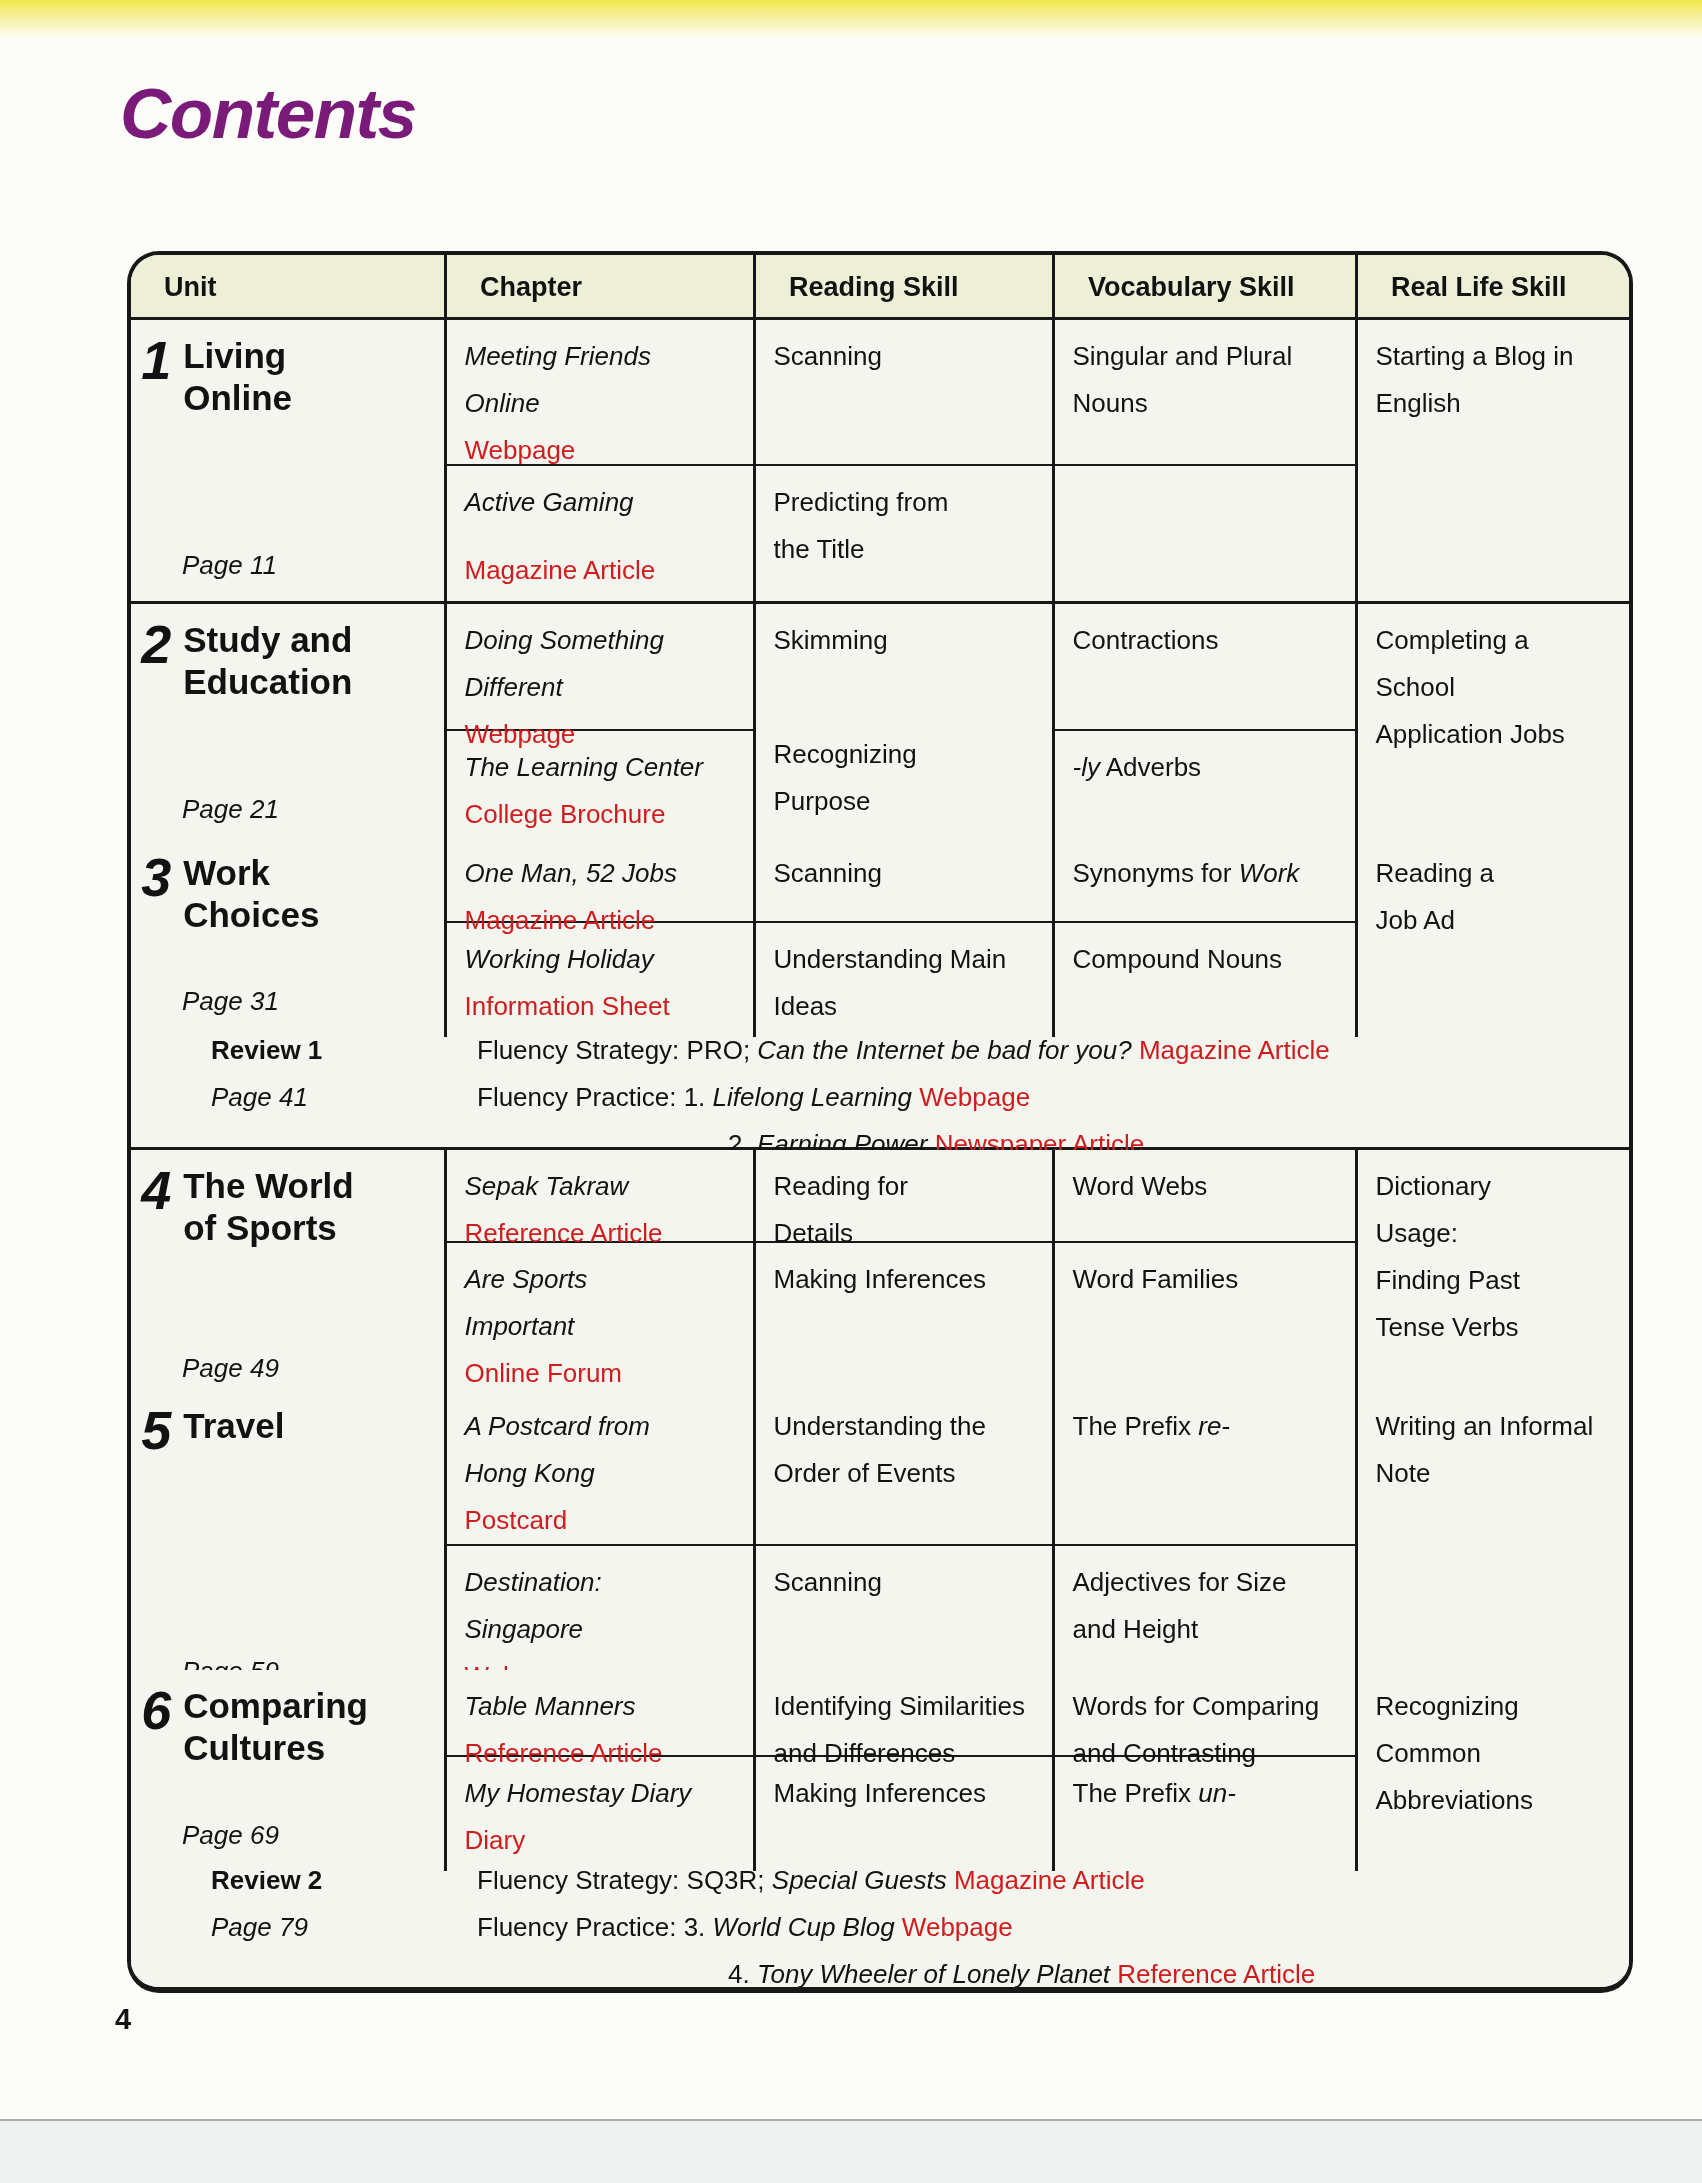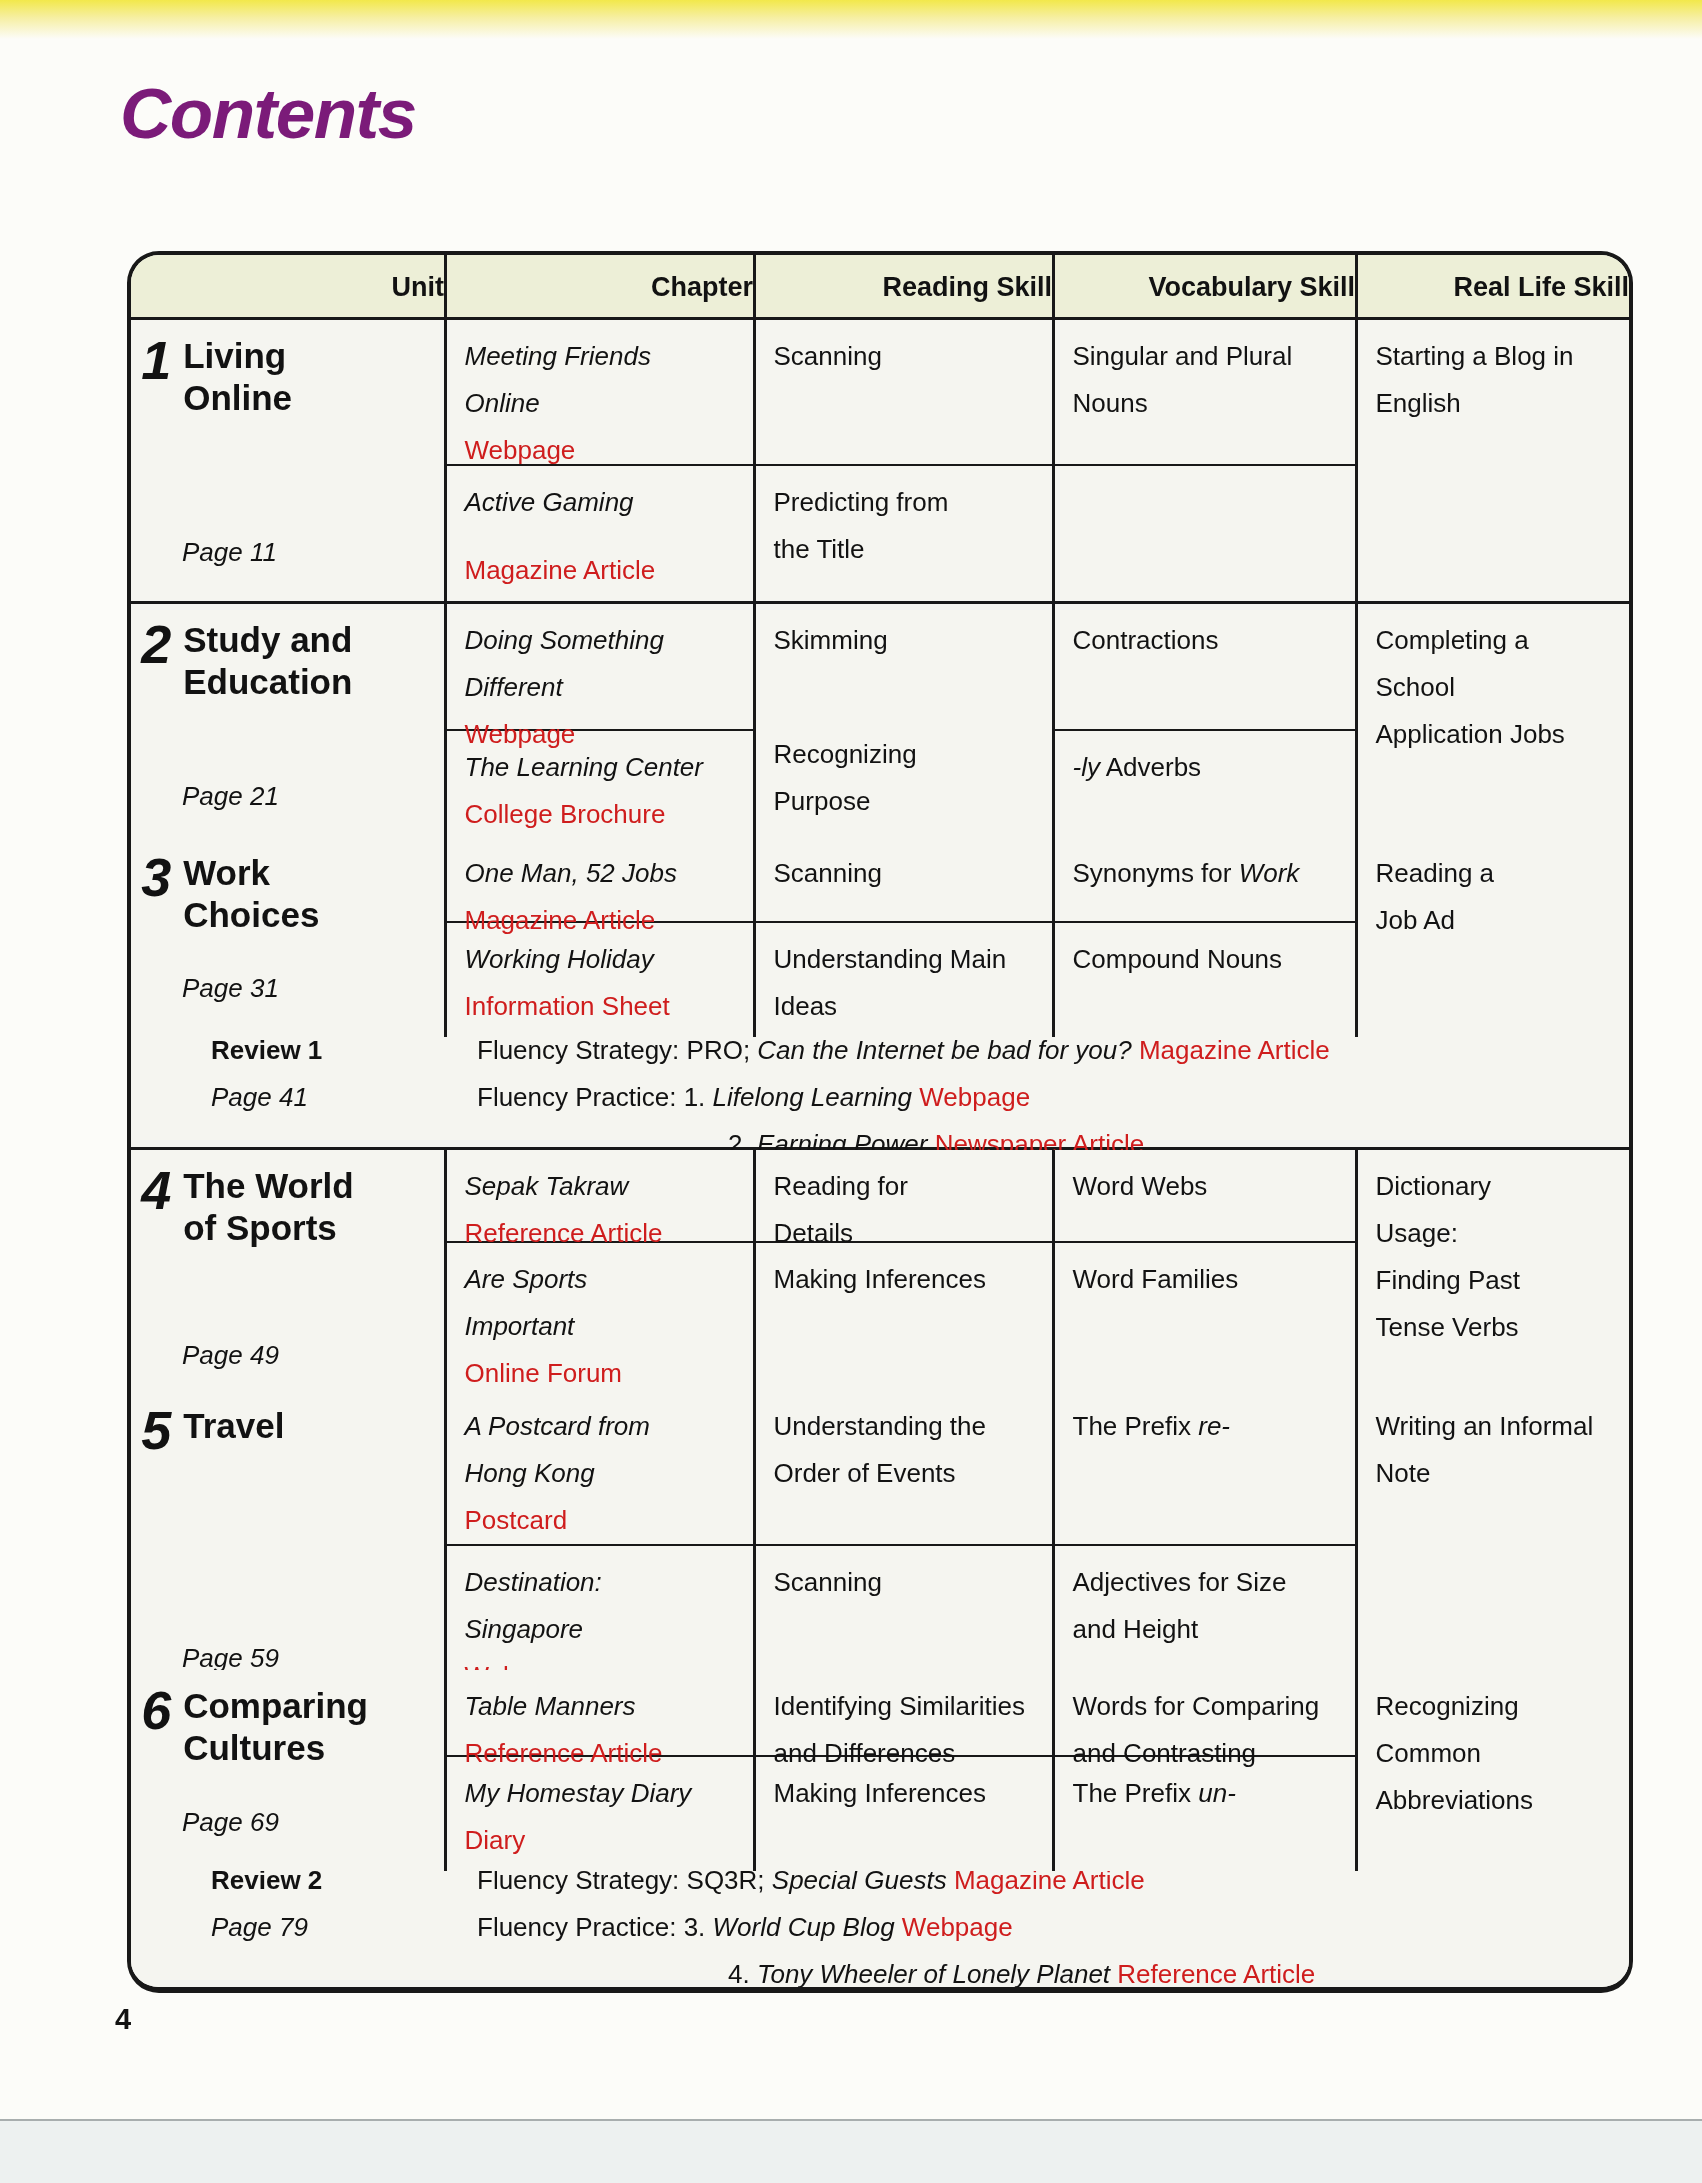--- a/index.html
+++ b/index.html
@@ -40,42 +40,42 @@
     position:absolute;top:251px;left:127px;width:1506px;height:1742px;
     border:4.4px solid var(--line);border-bottom-width:6.5px;
     border-radius:32px;overflow:hidden;
     background:var(--cellbg);
     font-size:26px;line-height:47px;
   }
   .grid-row{display:grid;grid-template-columns:316px 309px 299px 303px 1fr;}
   .cell{border-right:3.6px solid var(--line);position:relative;background:var(--cellbg);}
   .cell:last-child{border-right:none;}
 
-  .header-row{height:62px;text-align:right;}
+  .header-row{height:62px;}
   .header-row .cell{
     background:var(--headerbg);
     font-weight:bold;font-size:27px;
     padding:17.5px 0 0 33px;line-height:1.1;
   }
 
   .unit-row{border-top:3.6px solid var(--line);}
   .col{display:flex;flex-direction:column;}
   .sub{padding:13px 4.4px 7.3px 17.5px;}
   .sub-top{height:var(--split);border-bottom:2.9px solid var(--line);}
   .sub-bottom{flex:1;}
 
   .unit-cell{padding:10.2px 0 0 10.2px;}
   .unit-head{display:flex;align-items:flex-start;}
   .unit-number{
     width:42px;flex:0 0 42px;
     font-size:54px;font-weight:bold;font-style:italic;line-height:1;
     padding-top:2.9px;
   }
   .unit-name{font-weight:bold;font-size:35px;line-height:42px;max-width:204px;padding-top:4.4px;}
-  .unit-page{position:absolute;left:51px;bottom:25px;font-style:italic;}
+  .unit-page{position:absolute;left:51px;bottom:12px;font-style:italic;}
 
   .chapter-cell{display:flex;flex-direction:column;justify-content:space-between;}
   .chapter-title{font-style:italic;max-width:251px;}
   .chapter-genre{color:var(--red);}
 
   .skill-cell div{max-width:266px;}
   .real-cell{padding:13px 4.4px 7.3px 17.5px;}
 
   .mw200{max-width:146px !important;}
   .mw230{max-width:167px !important;}

